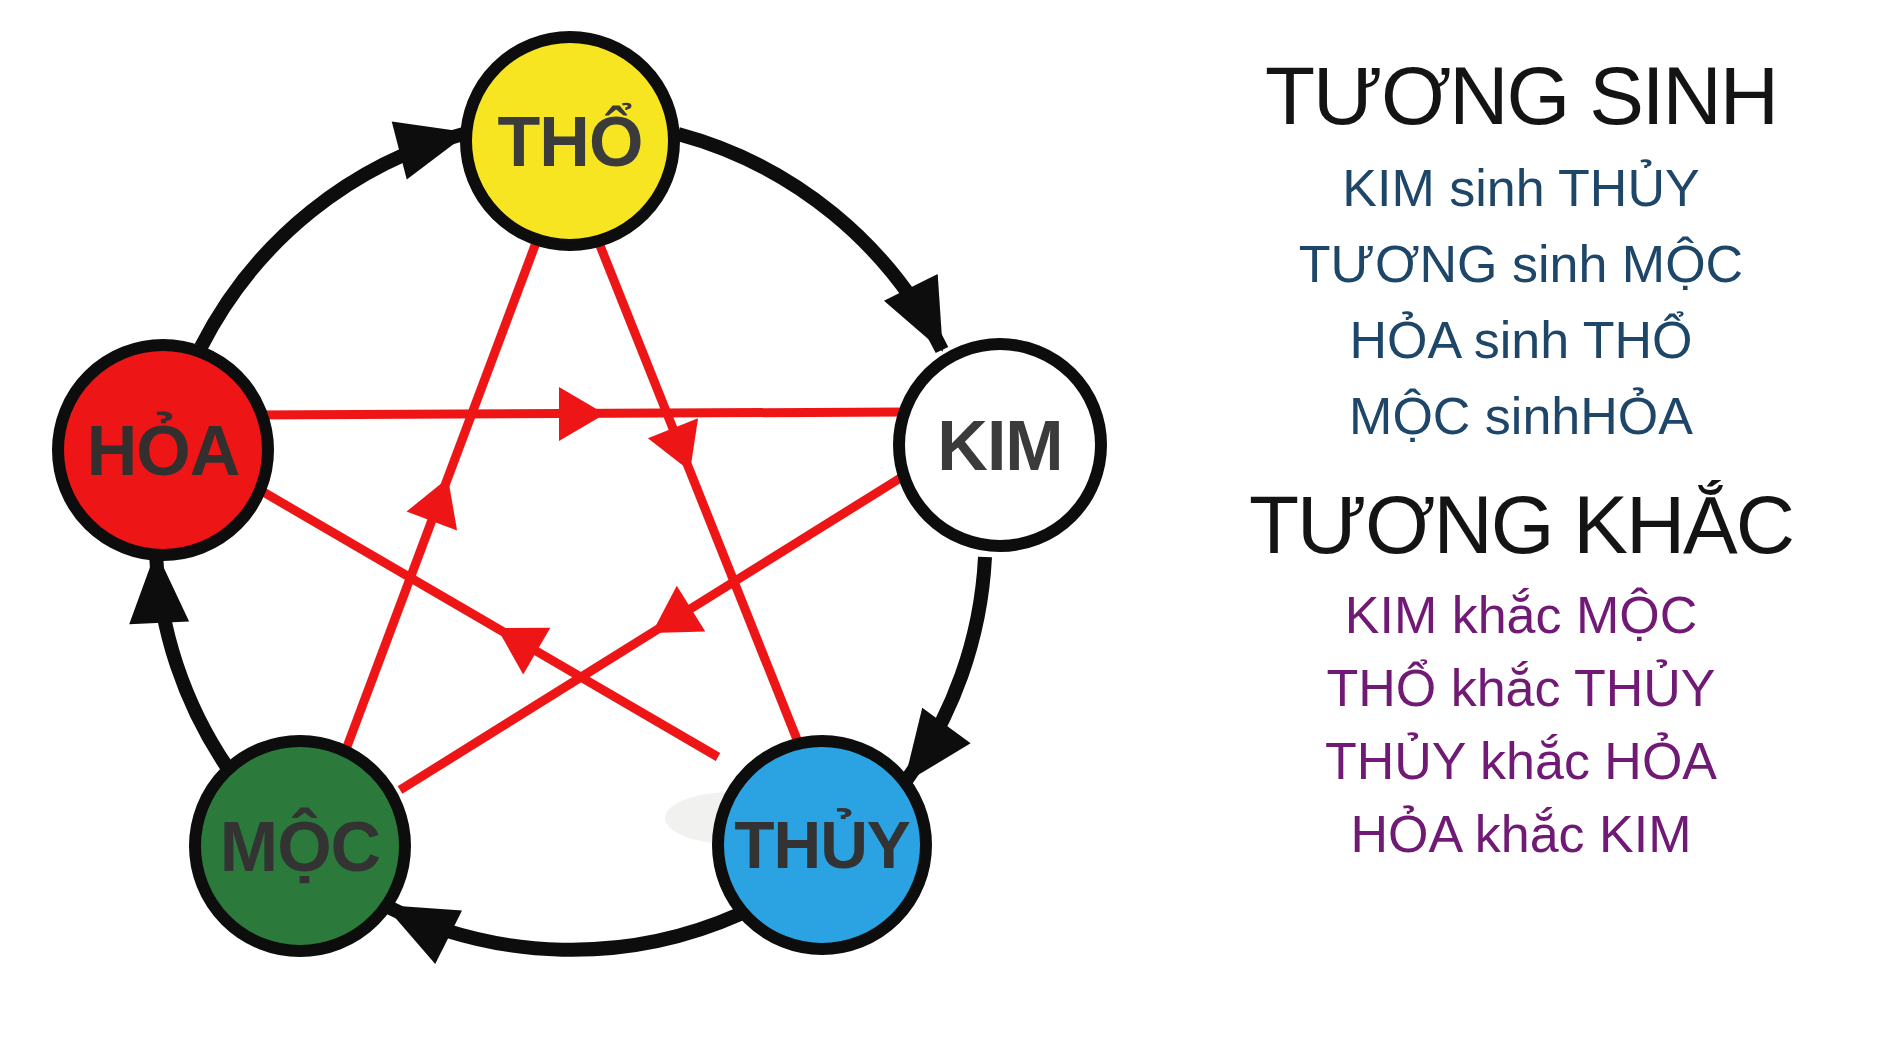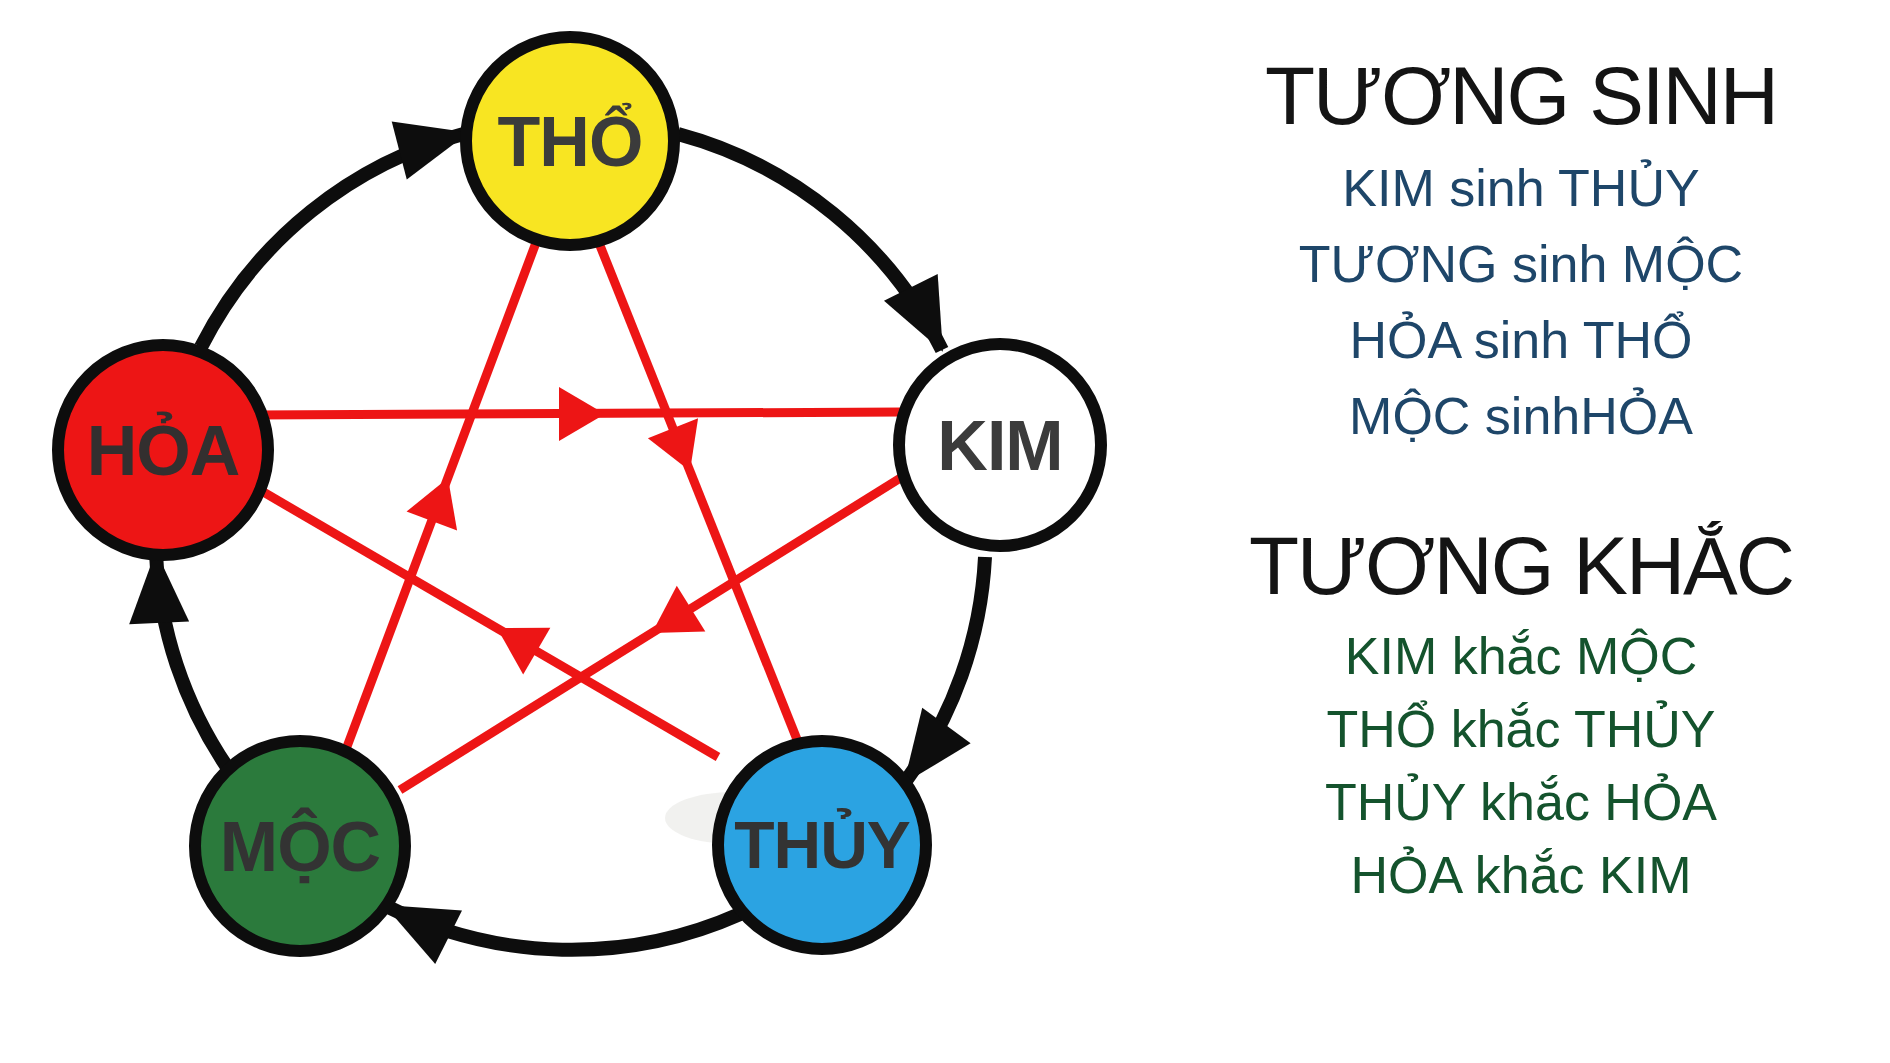--- a/index.html
+++ b/index.html
@@ -52,21 +52,21 @@
   }
   .panel-title {
     font-size: 82px;
     line-height: 96px;
     font-weight: normal;
     color: #141414;
     letter-spacing: -2px;
     white-space: nowrap;
   }
   .panel-title.second {
-    margin-top: 64px;
+    margin-top: 23px;
   }
   .panel-list {
     margin: 6px 0 0 0;
   }
   .panel-item {
     font-size: 52px;
     font-weight: normal;
     white-space: nowrap;
   }
   .sinh-list .panel-item { line-height: 76px; }
@@ -127,21 +127,21 @@
 
     <div class="panel-title">TƯƠNG SINH</div>
     <div class="panel-list sinh-list" style="color: rgb(30, 70, 105);">
       <div class="panel-item">KIM sinh THỦY</div>
       <div class="panel-item">TƯƠNG sinh MỘC</div>
       <div class="panel-item">HỎA sinh THỔ</div>
       <div class="panel-item">MỘC sinhHỎA</div>
     </div>
 
     <div class="panel-title second">TƯƠNG KHẮC</div>
-    <div class="panel-list khac-list" style="color: #14532d;">
+    <div class="panel-list khac-list" style="color: #701a75;">
       <div class="panel-item">KIM khắc MỘC</div>
       <div class="panel-item">THỔ khắc THỦY</div>
       <div class="panel-item">THỦY khắc HỎA</div>
       <div class="panel-item">HỎA khắc KIM</div>
     </div>
 
   </div>
 </div>
 
 </body></html>

